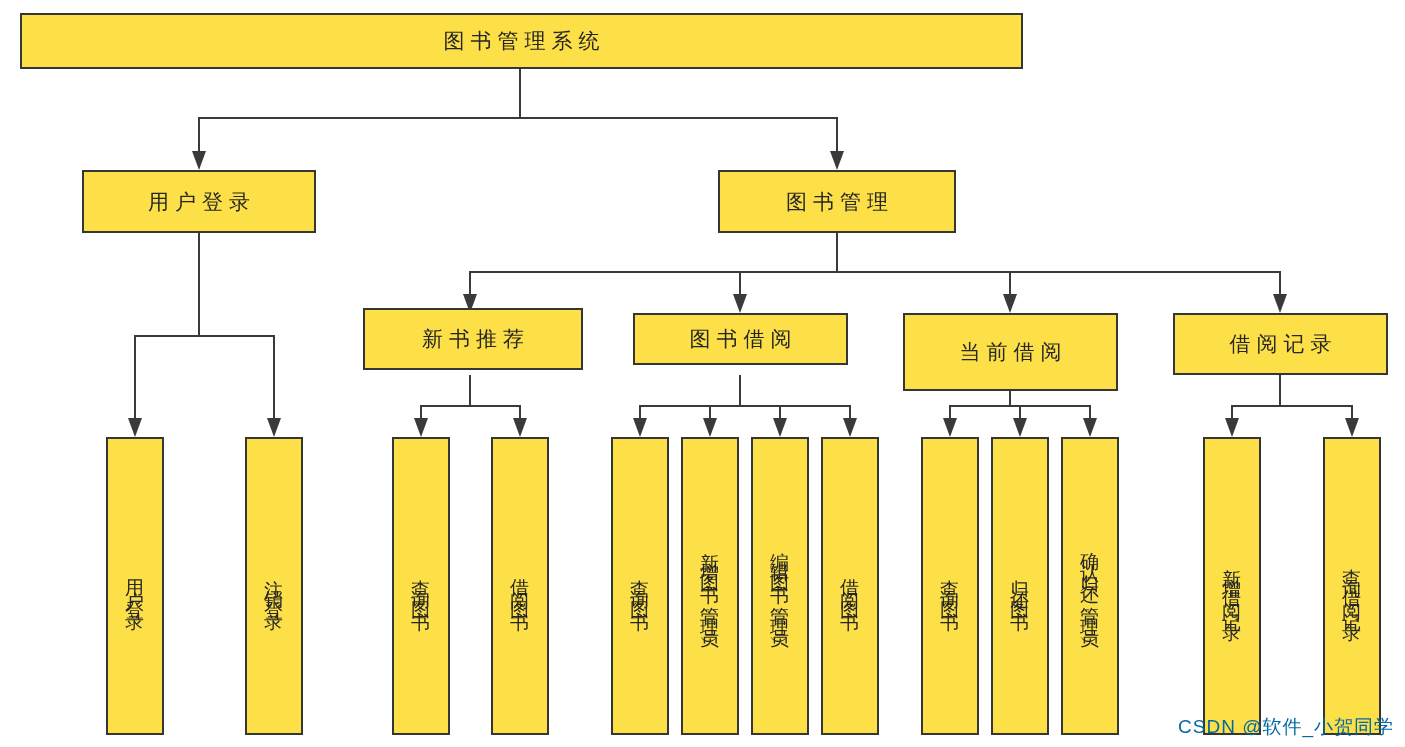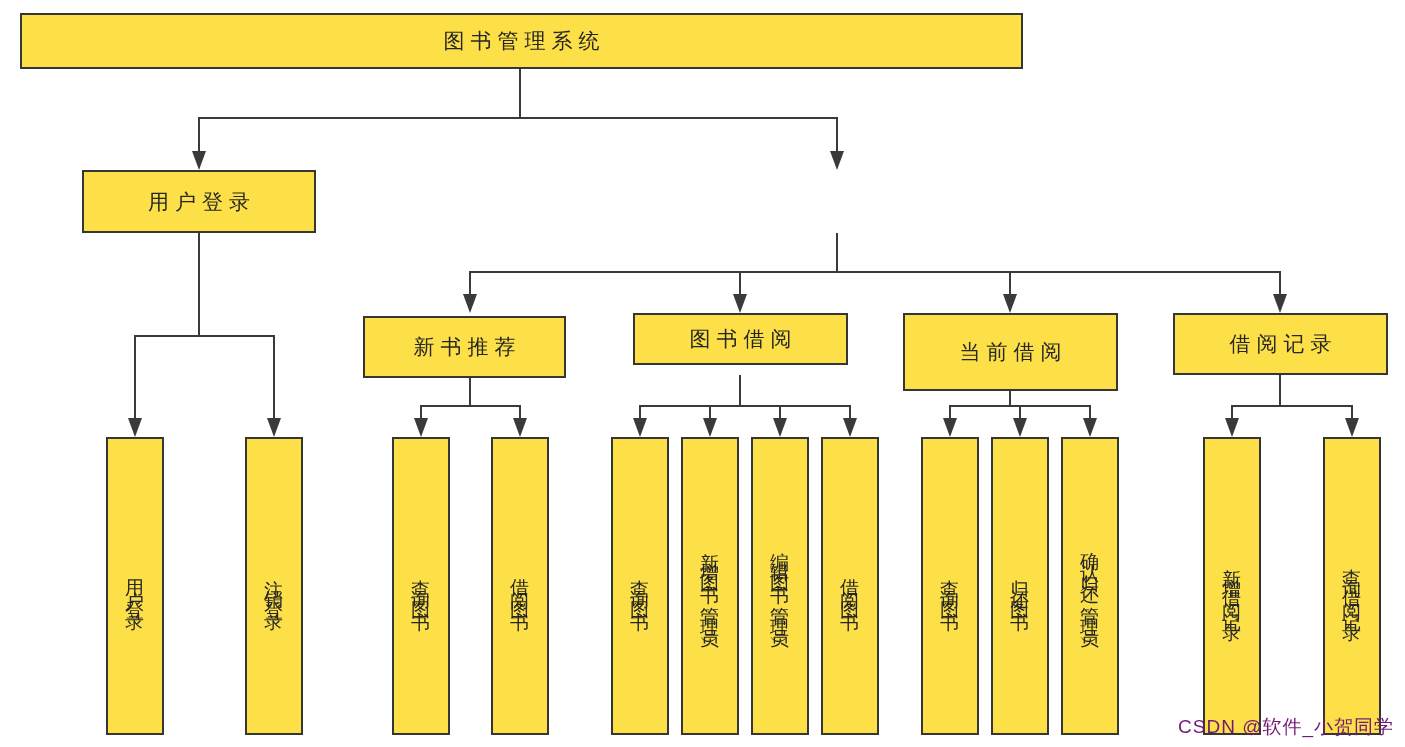--- a/index.html
+++ b/index.html
@@ -39,21 +39,21 @@
     font-size: 19px;
     letter-spacing: 11px;
     line-height: 1;
   }
   .watermark {
     position: absolute;
     right: 11px;
     bottom: 7px;
     font-size: 19px;
     letter-spacing: 1px;
-    color: #701a75;
+    color: #0369a1;
     z-index: 5;
     white-space: nowrap;
   }
 </style>
 </head>
 <body>
 
 <div class="stage">
 
   <svg class="wires" width="1405" height="747" viewBox="0 0 1405 747" fill="none" stroke="#3a3a3a" stroke-width="2">
@@ -99,22 +99,25 @@
     </g>
   </svg>
 
   <div class="box hnode" style="left:20px; top:13px; width:1003px; height:56px;">
     <span class="lbl">图书管理系统</span>
   </div>
 
   <div class="box hnode" style="left:82px; top:170px; width:234px; height:63px;">
     <span class="lbl">用户登录</span>
   </div>
+  <div class="box hnode" style="left:718px; top:170px; width:238px; height:63px;">
+    <span class="lbl">图书管理</span>
+  </div>
 
-  <div class="box hnode" style="left:363px; top:316px; width:203px; height:62px;">
+  <div class="box hnode" style="left:363px; top:308px; width:220px; height:62px;">
     <span class="lbl">新书推荐</span>
   </div>
   <div class="box hnode" style="left:633px; top:313px; width:215px; height:52px;">
     <span class="lbl">图书借阅</span>
   </div>
   <div class="box hnode" style="left:903px; top:313px; width:215px; height:78px;">
     <span class="lbl">当前借阅</span>
   </div>
   <div class="box hnode" style="left:1173px; top:313px; width:215px; height:62px;">
     <span class="lbl">借阅记录</span>

